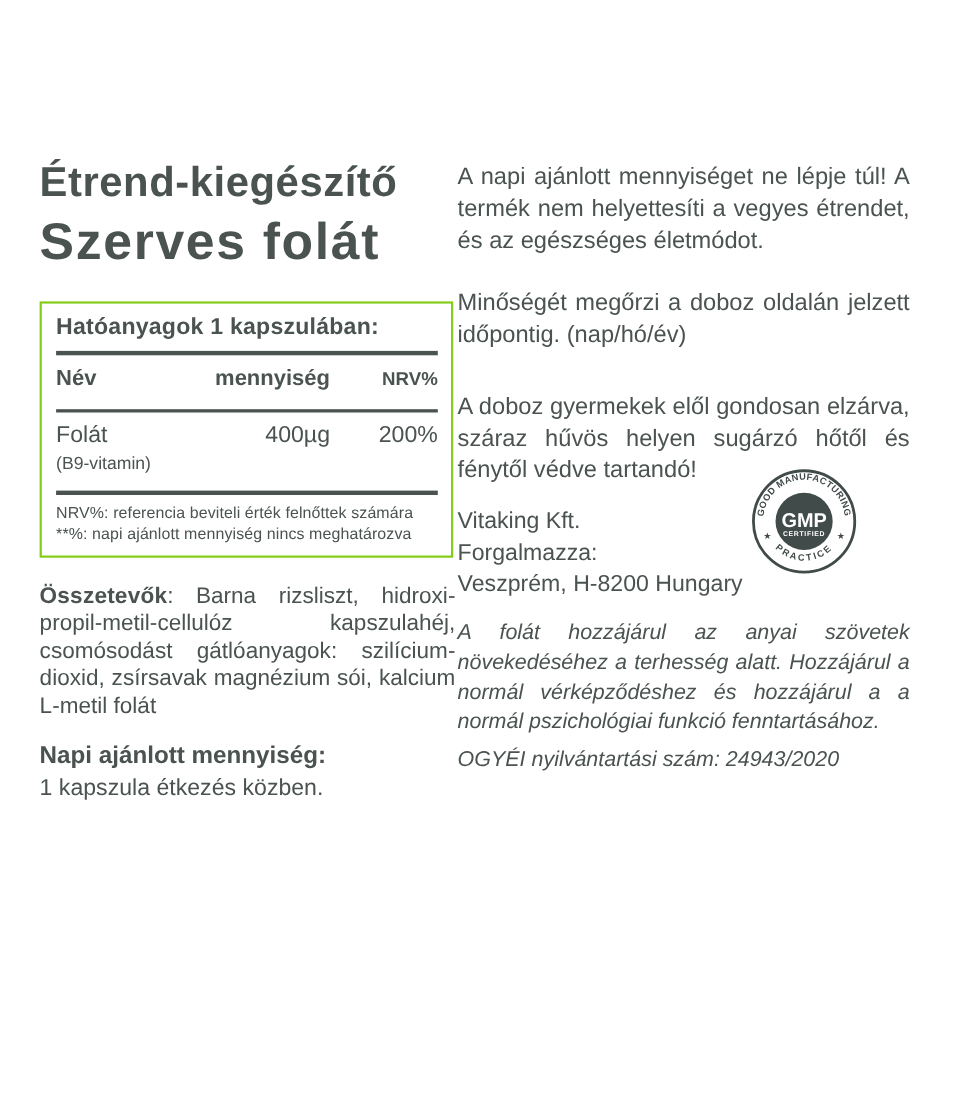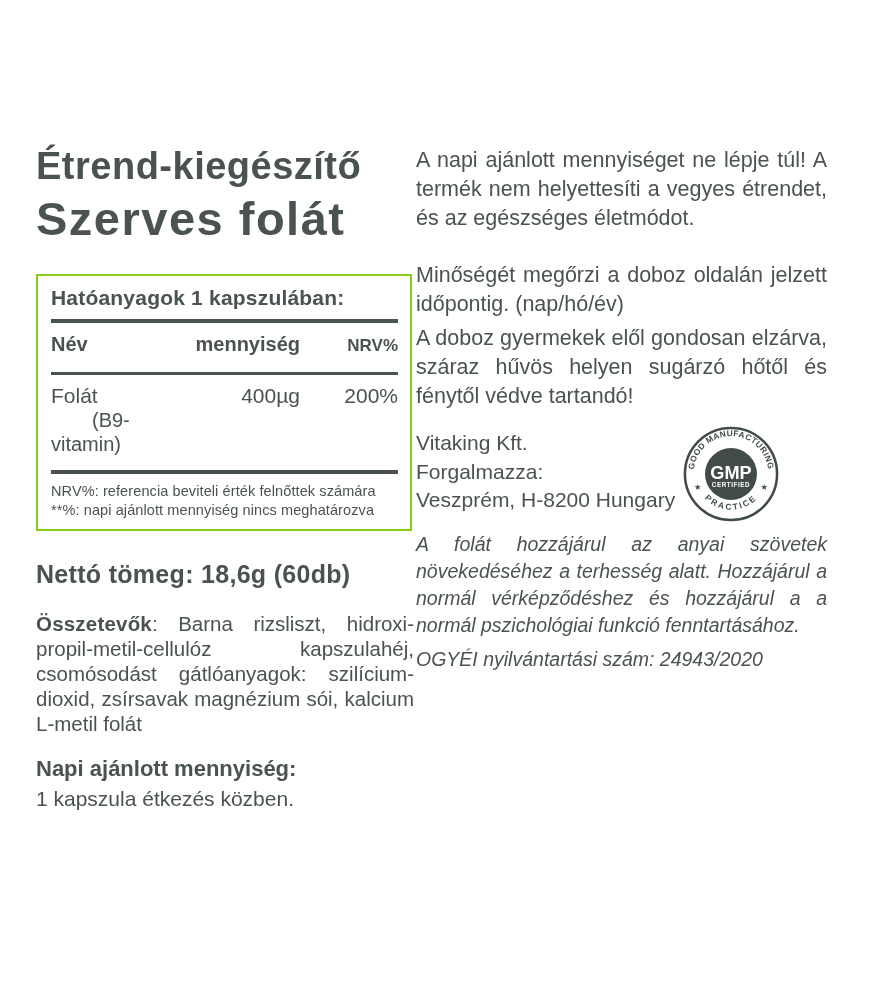--- a/index.html
+++ b/index.html
@@ -19,34 +19,34 @@
 
   .facts { margin-top: 26px; border: 2px solid #84cc16; padding: 10px 12px 9px 13px; width: 376px; }
   .facts-title { font-size: 21px; font-weight: bold; letter-spacing: 0.2px; }
   .rule  { height: 4px; background: #4a5350; margin-top: 9px; }
   .rule.mid { height: 3px; margin-top: 8px; }
   .frow { display: grid; grid-template-columns: 1fr 112px 98px; }
   .frow .c2, .frow .c3 { text-align: right; }
   .frow.head { padding: 10px 0 8px; font-weight: bold; font-size: 20px; align-items: baseline; }
   .frow.head .c3 { font-size: 17px; }
   .frow.data { padding: 9px 0 5px; font-size: 21px; align-items: start; }
-  .row-sub { font-size: 20px; line-height: 21px; margin-left: 41px; }
+  .row-sub { font-size: 16px; line-height: 21px; }
   .footnotes { padding-top: 8px; font-size: 14.5px; line-height: 19px; letter-spacing: 0.1px; }
 
   .net-weight { margin-top: 29px; font-size: 25px; font-weight: bold; letter-spacing: 0.3px; white-space: nowrap; }
   .ingredients { margin: 22px 0 0; font-size: 20.5px; line-height: 25px; text-align: justify; }
   .ingredients b { letter-spacing: 0.2px; }
   .dosage-label { margin-top: 20px; font-size: 22px; font-weight: bold; }
   .dosage-text { margin-top: 5px; font-size: 21px; }
 
   
   .col-right { position: absolute; left: 416px; top: 146px; width: 411px; }
   .warn { margin: 0; font-size: 21.5px; line-height: 29px; text-align: justify; }
   .warn.w2 { margin-top: 28px; }
-  .warn.w3 { margin-top: 5px; }
+  .warn.w3 { margin-top: 36px; }
   .distributor { margin-top: 18px; font-size: 21px; line-height: 28.5px; }
   .claims { margin: 16px 0 0; font-size: 19.5px; line-height: 27px; font-style: italic; text-align: justify; }
   .reg { margin: 9px 0 0; font-size: 19.5px; font-style: italic; white-space: nowrap; }
   .gmp-badge { position: absolute; left: 266px; top: 279px; width: 98px; height: 98px; }
 </style>
 </head>
 <body>
 
 <div class="canvas">
 
@@ -71,21 +71,20 @@
         <span class="c2">400µg</span>
         <span class="c3">200%</span>
       </div>
       <div class="rule"></div>
       <div class="footnotes">
         <div>NRV%: referencia beviteli érték felnőttek számára</div>
         <div>**%: napi ajánlott mennyiség nincs meghatározva</div>
       </div>
     </div>
 
-    <div class="net-weight">Nettó tömeg: 18,6g (60db)</div>
 
     <p class="ingredients"><b>Összetevők</b><span>: Barna rizsliszt, hidroxi-propil-metil-cellulóz kapszulahéj, csomósodást gátlóanyagok: szilícium-dioxid, zsírsavak magnézium sói, kalcium L-metil folát</span></p>
 
     <div class="dosage-label">Napi ajánlott mennyiség:</div>
     <div class="dosage-text">1 kapszula étkezés közben.</div>
   </div>
 
   <div class="col-right">
     <p class="warn">A napi ajánlott mennyiséget ne lépje túl! A termék nem helyettesíti a vegyes étrendet, és az egészséges életmódot.</p>
     <p class="warn w2">Minőségét megőrzi a doboz oldalán jelzett időpontig. (nap/hó/év)</p>

